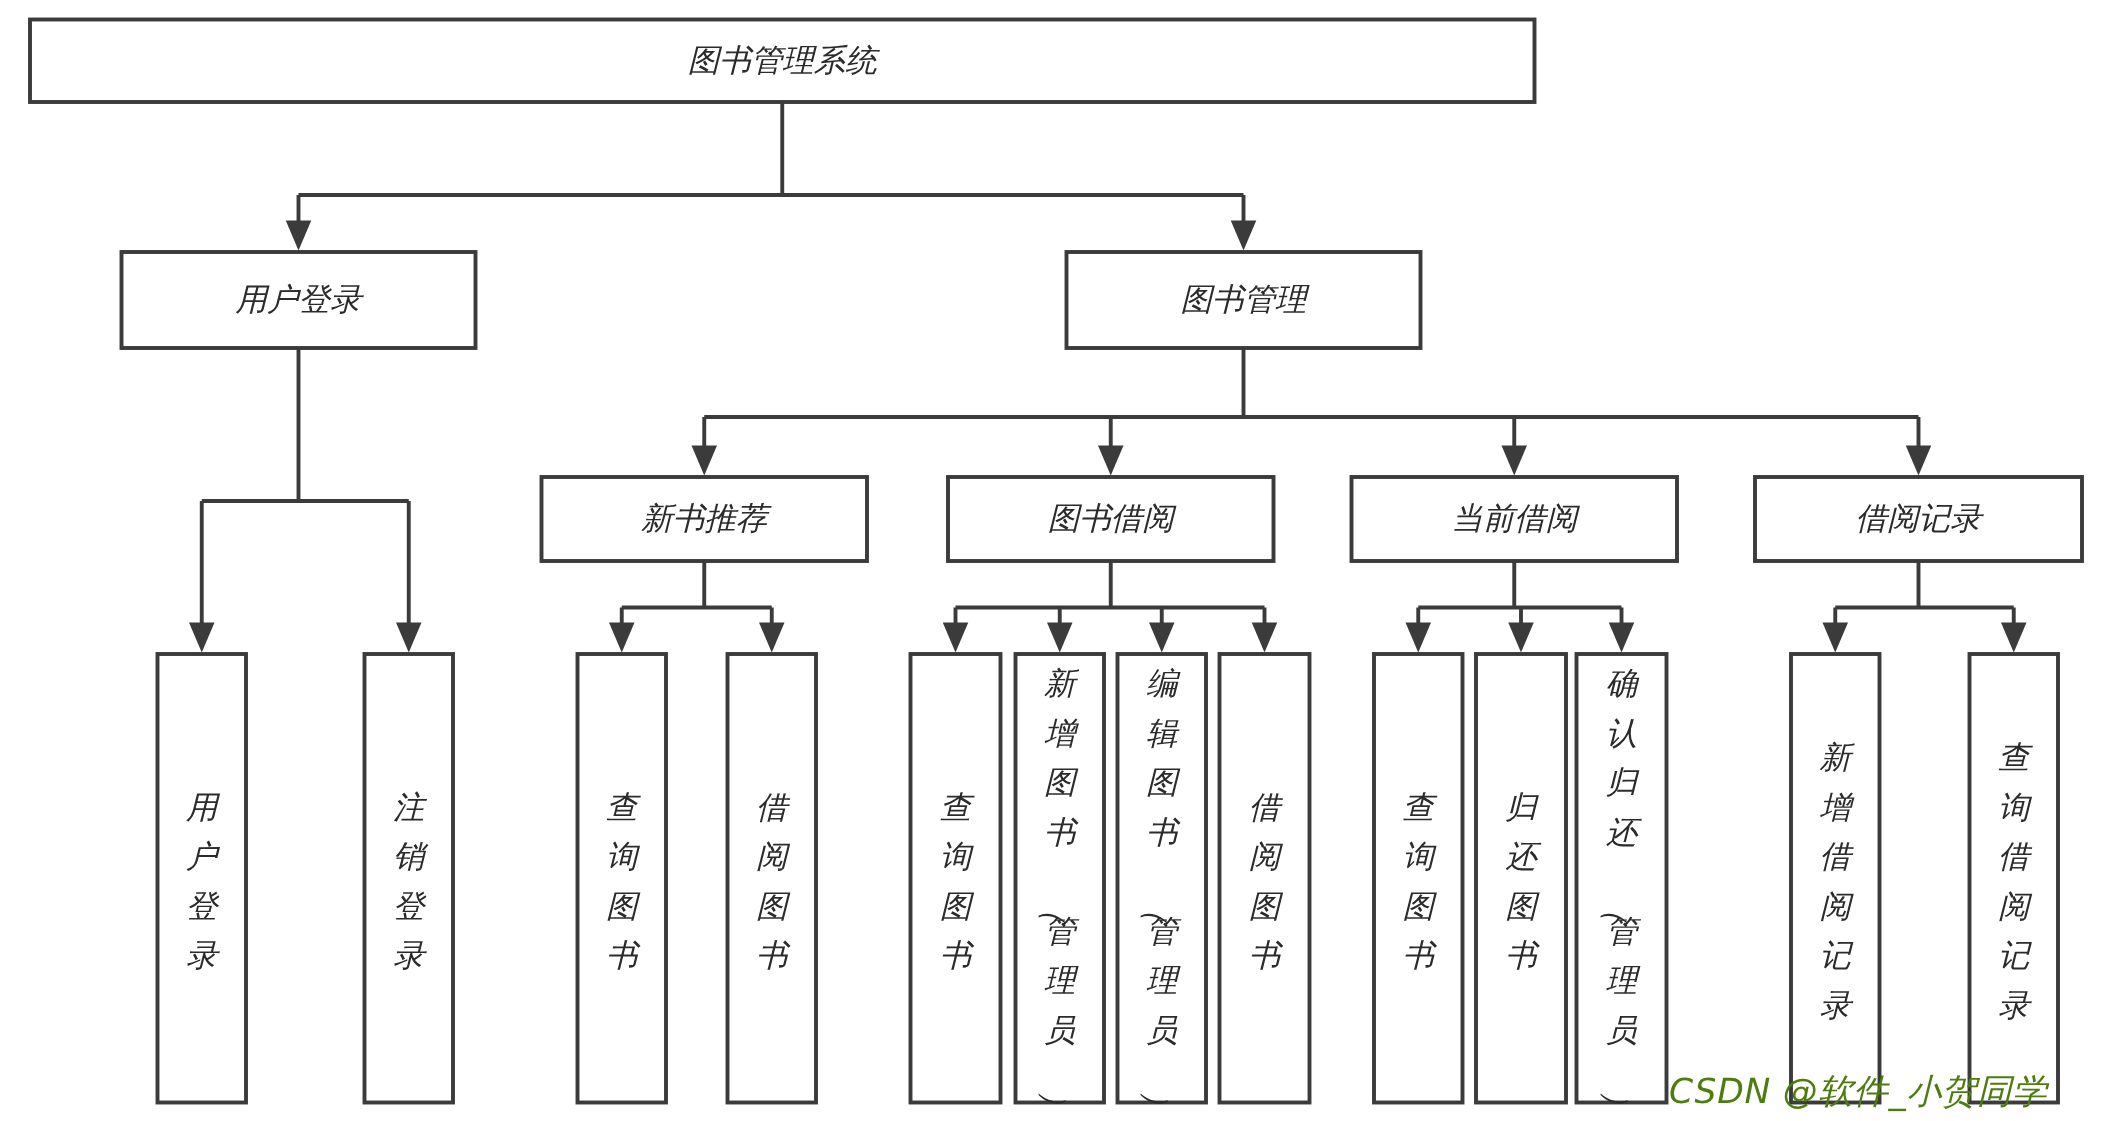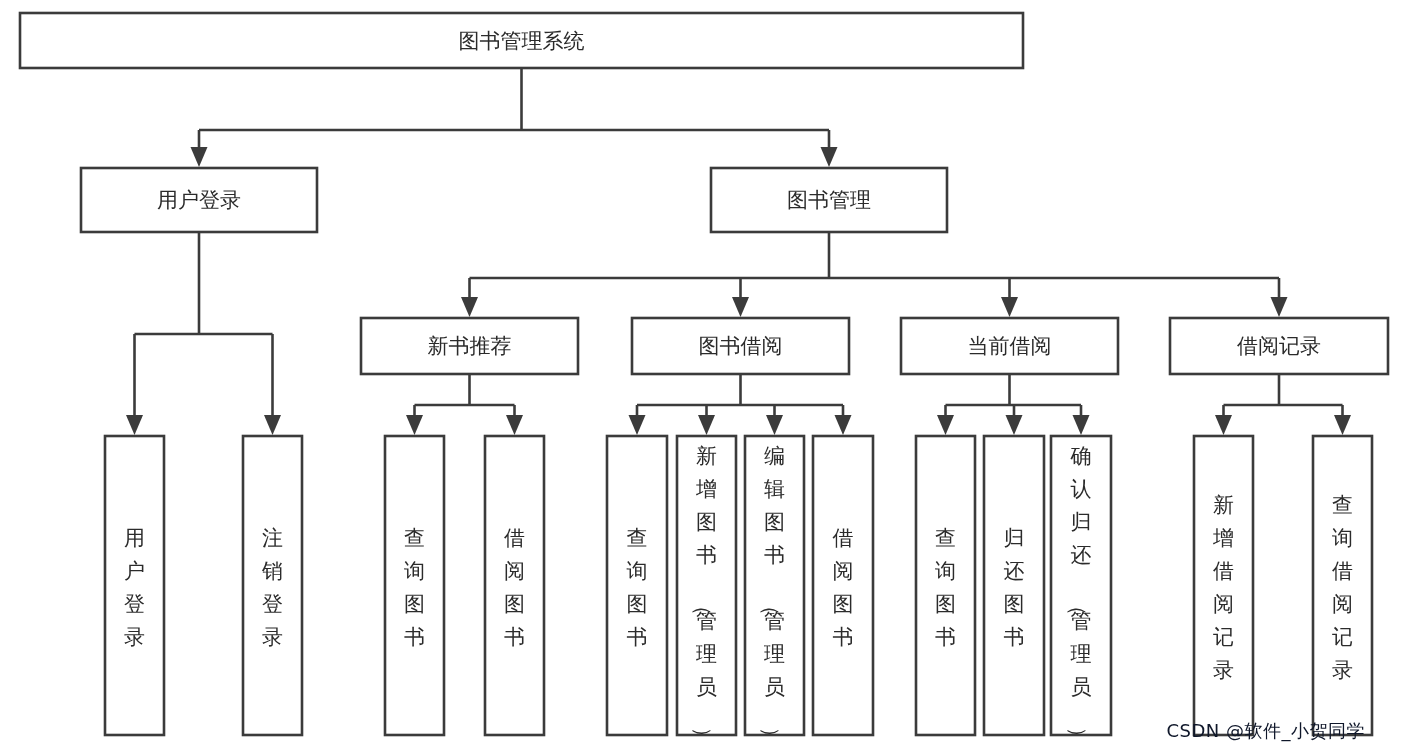--- a/index.html
+++ b/index.html
@@ -13,20 +13,21 @@
     width: 1405px;
     height: 747px;
     overflow: hidden;
     position: relative;
   }
   #diagram-root {
     position: relative;
     width: 1373px;
     height: 747px;
     background: #ffffff;
+    font-style: italic;
   }
   svg#tree-svg {
     position: absolute;
     left: 0;
     top: 0;
     width: 1405px;
     height: 747px;
     display: block;
   }
   .node-box {
@@ -55,22 +56,22 @@
     font-family: "DejaVu Sans", "Liberation Sans", sans-serif;
     font-size: 21px;
     fill: #2b2b2b;
     text-anchor: middle;
   }
   .watermark {
     position: absolute;
     right: 8px;
     bottom: 4px;
     font-family: "DejaVu Sans", "Liberation Sans", sans-serif;
-    font-size: 18px;
-    color: #0f172a;
+    font-size: 23px;
+    color: #4d7c0f;
     letter-spacing: 0.5px;
     white-space: nowrap;
     user-select: none;
   }
 </style>
 </head>
 <body>
 
 <div id="diagram-root">
   <svg id="tree-svg" viewBox="0 0 1405 747" xmlns="http://www.w3.org/2000/svg">

